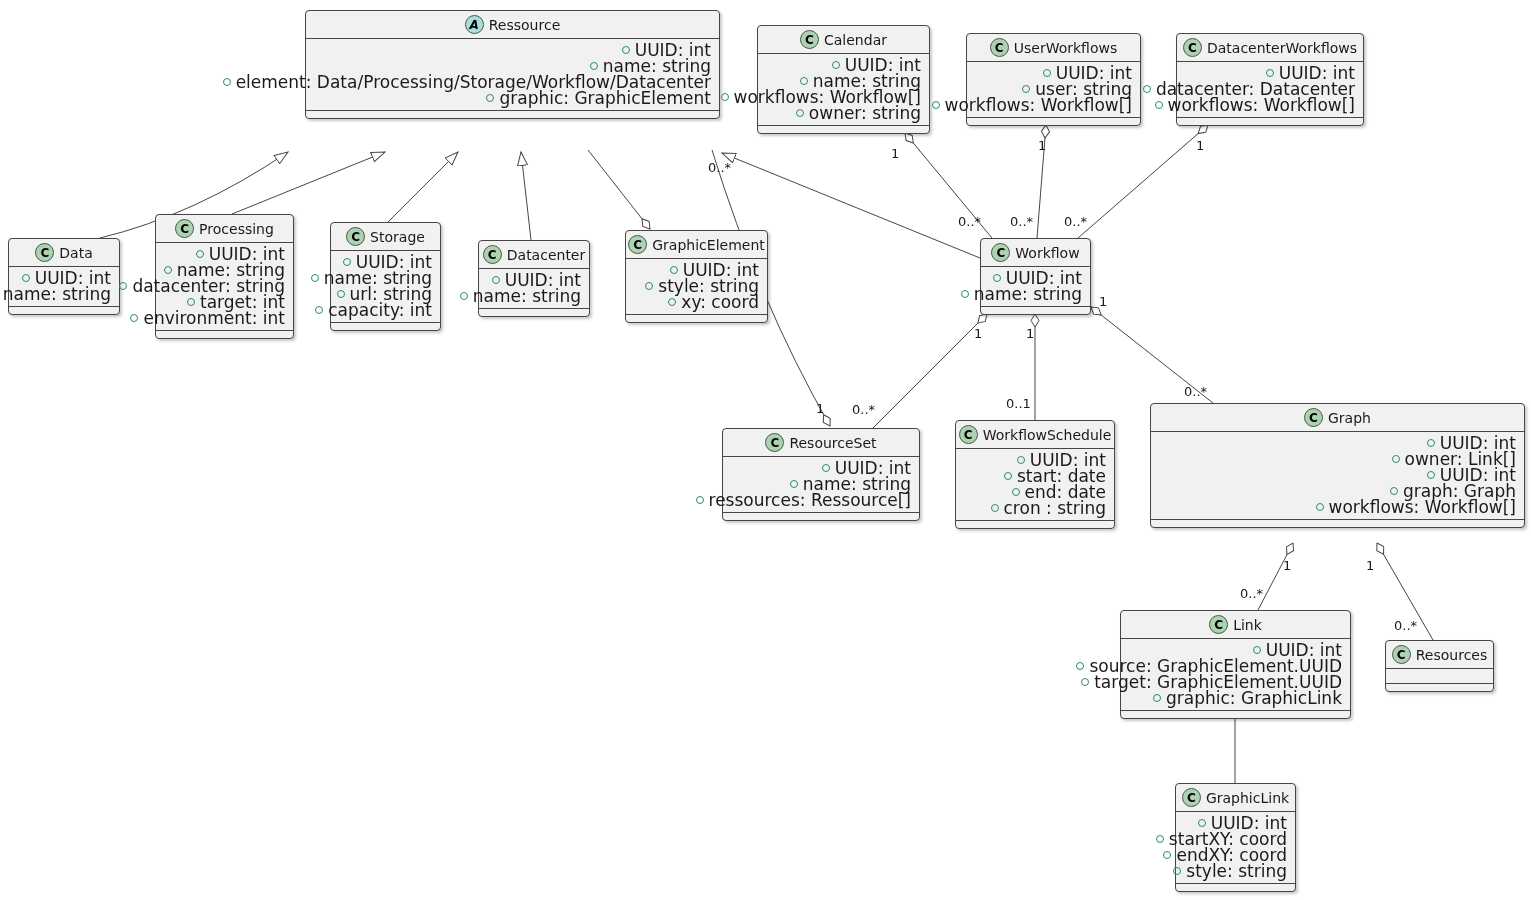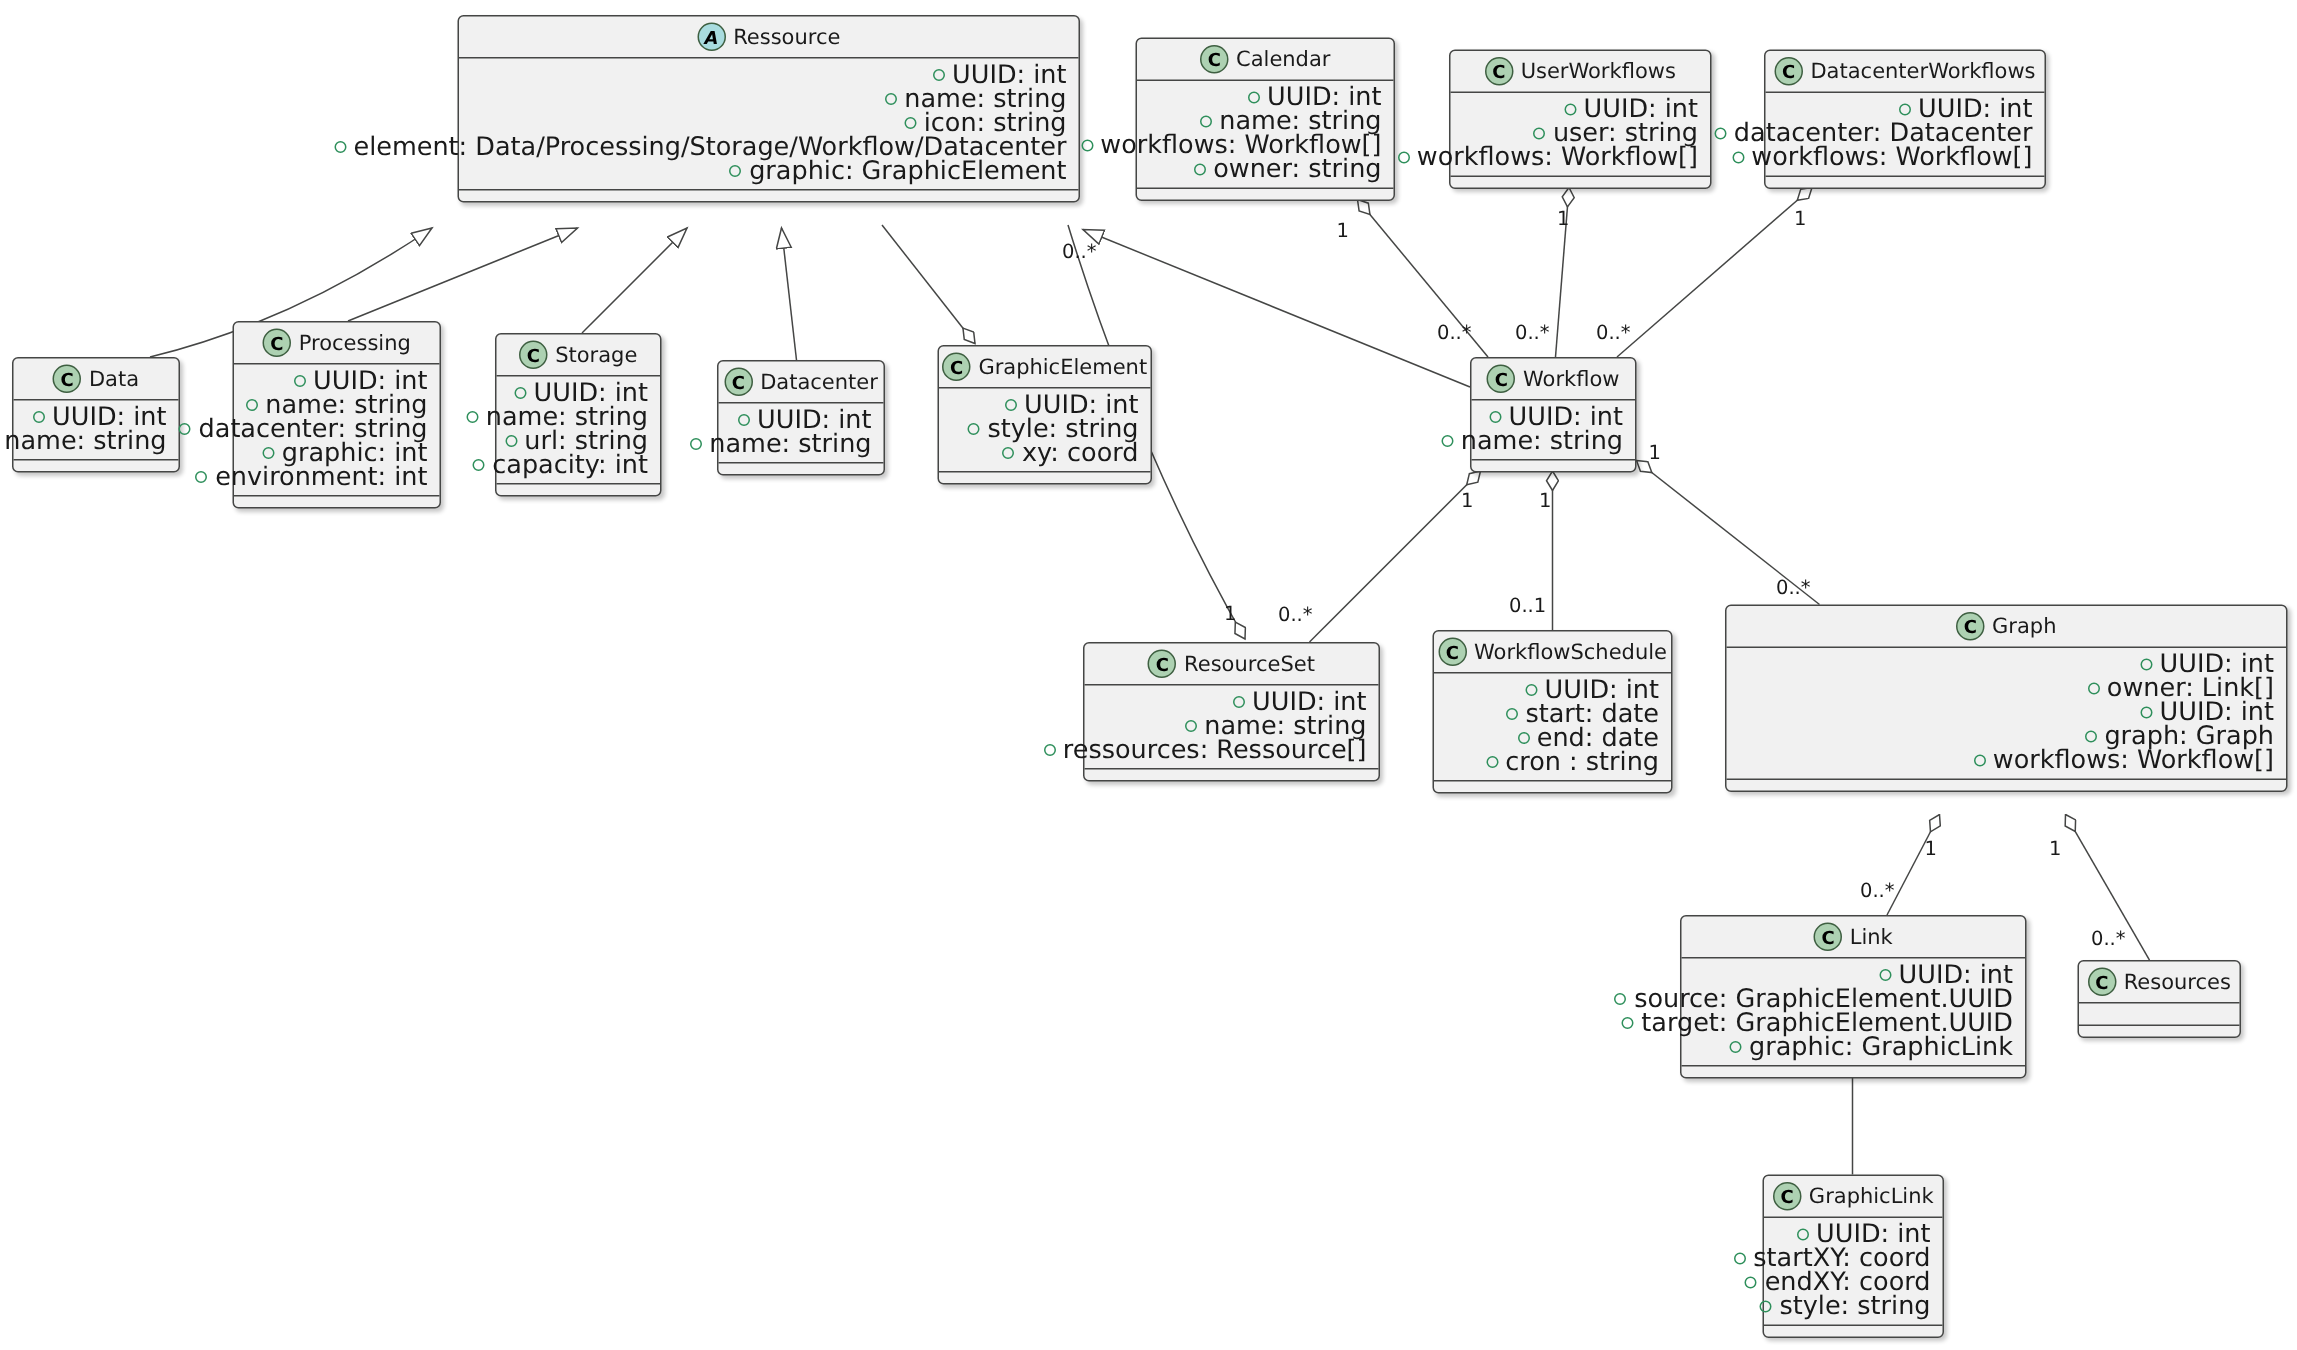--- a/index.html
+++ b/index.html
@@ -111,24 +111,20 @@
         <div class="attr">
           <span class="vis"></span>
           <span class="attr-text">UUID: int</span>
         </div>
         <div class="attr">
           <span class="vis"></span>
           <span class="attr-text">name: string</span>
         </div>
         <div class="attr">
           <span class="vis"></span>
-          <span class="attr-text">icon: string</span>
-        </div>
-        <div class="attr">
-          <span class="vis"></span>
           <span class="attr-text">element: Data/Processing/Storage/Workflow/Datacenter</span>
         </div>
         <div class="attr">
           <span class="vis"></span>
           <span class="attr-text">graphic: GraphicElement</span>
         </div>
       </div>
       <div class="uml-footer"></div>
     </div>
     <div class="uml-class" style="left: 757px; top: 25px; width: 173px;">
@@ -228,21 +224,21 @@
         <div class="attr">
           <span class="vis"></span>
           <span class="attr-text">name: string</span>
         </div>
         <div class="attr">
           <span class="vis"></span>
           <span class="attr-text">datacenter: string</span>
         </div>
         <div class="attr">
           <span class="vis"></span>
-          <span class="attr-text">graphic: int</span>
+          <span class="attr-text">target: int</span>
         </div>
         <div class="attr">
           <span class="vis"></span>
           <span class="attr-text">environment: int</span>
         </div>
       </div>
       <div class="uml-footer"></div>
     </div>
     <div class="uml-class" style="left: 330px; top: 222px; width: 111px;">
       <div class="uml-title">

